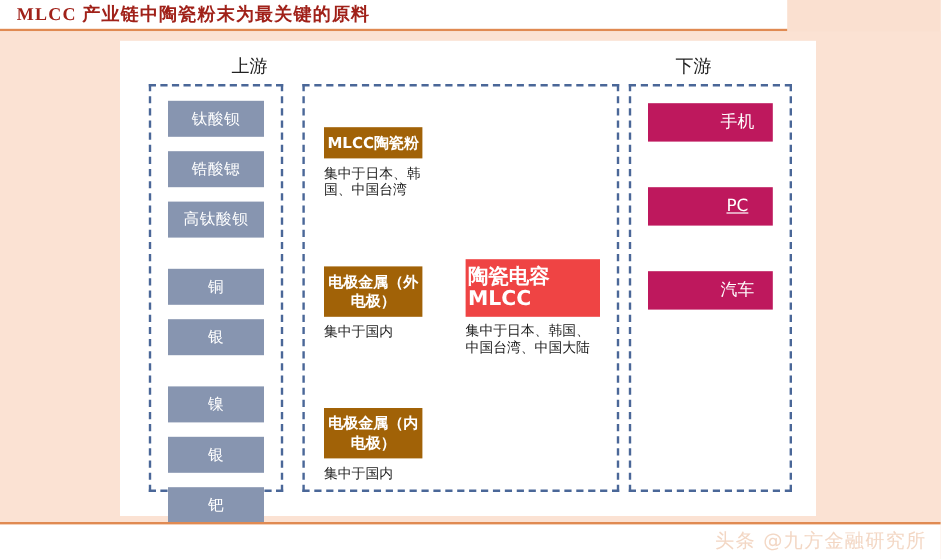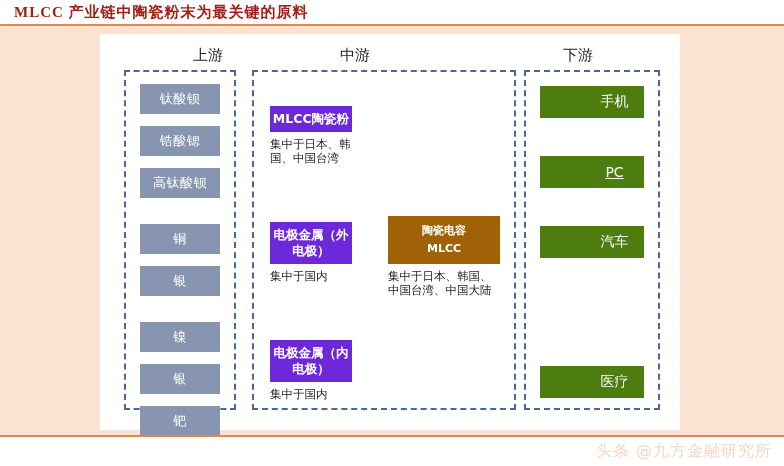--- a/index.html
+++ b/index.html
@@ -12,21 +12,21 @@
     background: #fae0d0;
     font-family: "Liberation Sans", "DejaVu Sans", sans-serif;
     overflow: hidden;
     position: relative;
   }
 
   
   #title-bar {
     position: absolute;
     left: 0; top: 0;
-    width: 784px;
+    width: 656px;
     height: 26px;
     background: #ffffff;
     box-sizing: border-box;
     border-bottom: 2px solid #e08a52;
   }
   #title-text {
     position: absolute;
     left: 14px;
     top: 3px;
     font-family: "Liberation Serif", "DejaVu Serif", serif;
@@ -100,21 +100,21 @@
   }
 
   
   .mid-stage {
     position: absolute;
     left: 170px;
     width: 82px;
   }
   .mid-stage .stage-box {
     width: 82px;
-    background: #6d28d9;
+    background: #a16207;
     color: #ffffff;
     font-size: 12.5px;
     font-weight: bold;
     line-height: 16px;
     text-align: center;
     padding: 5px 2px;
     box-sizing: border-box;
     font-family: "DejaVu Sans", "Liberation Sans", sans-serif;
   }
   .mid-stage .stage-caption {
@@ -128,46 +128,45 @@
 
   
   #mlcc-product {
     position: absolute;
     left: 288px;
     top: 182px;
     width: 112px;
   }
   #mlcc-product .product-box {
     width: 112px;
-    background: #a16207;
-    color: #ffffff;
-    font-size: 11px;
+    background: #ef4444;
+    color: #ffffff;
+    font-size: 17px;
     font-weight: bold;
     line-height: 18px;
-    text-align: center;
     padding: 6px 2px;
     box-sizing: border-box;
     font-family: "DejaVu Sans", "Liberation Sans", sans-serif;
   }
   #mlcc-product .product-caption {
     margin-top: 6px;
     font-size: 11.5px;
     color: #1a1a1a;
     line-height: 14px;
     text-align: left;
     font-family: Liberation Mono, monospace;
   }
 
   
   .chip-down {
     position: absolute;
     left: 440px;
     width: 104px;
     height: 32px;
-    background: #4d7c0f;
+    background: #be185d;
     color: #ffffff;
     font-size: 14px;
     display: flex;
     align-items: center;
     justify-content: center;
     box-sizing: border-box;
     font-family: "DejaVu Sans", "Liberation Sans", sans-serif;
     padding-left: 45px;
   }
 
@@ -209,21 +208,20 @@
 
 <div id="title-bar">
   <div id="title-text">MLCC 产业链中陶瓷粉末为最关键的原料</div>
 </div>
 
 <div id="canvas">
 
   <div id="panel">
 
     <div class="col-header" id="hdr-up">上游</div>
-    <div class="col-header" id="hdr-mid">中游</div>
     <div class="col-header" id="hdr-down">下游</div>
 
     <div class="dash-box" id="box-up"></div>
     <div class="dash-box" id="box-mid"></div>
     <div class="dash-box" id="box-down"></div>
 
     <div class="chip-up" style="top:50px;">钛酸钡</div>
     <div class="chip-up" style="top:92px;">锆酸锶</div>
     <div class="chip-up" style="top:134px;text-align:center;">高钛酸钡</div>
     <div class="chip-up" style="top:190px;">铜</div>
@@ -251,20 +249,19 @@
       <div class="product-box">
         <div>陶瓷电容</div>
         <div>MLCC</div>
       </div>
       <div class="product-caption">集中于日本、韩国、中国台湾、中国大陆</div>
     </div>
 
     <div class="chip-down" style="top:52px;">手机</div>
     <div class="chip-down" style="top:122px;text-decoration:underline;">PC</div>
     <div class="chip-down" style="top:192px;">汽车</div>
-    <div class="chip-down" style="top:332px;">医疗</div>
 
   </div>
 </div>
 
 <div id="footer-bar">
   <div id="watermark">头条 @九方金融研究所</div>
 </div>
 
 </body></html>

